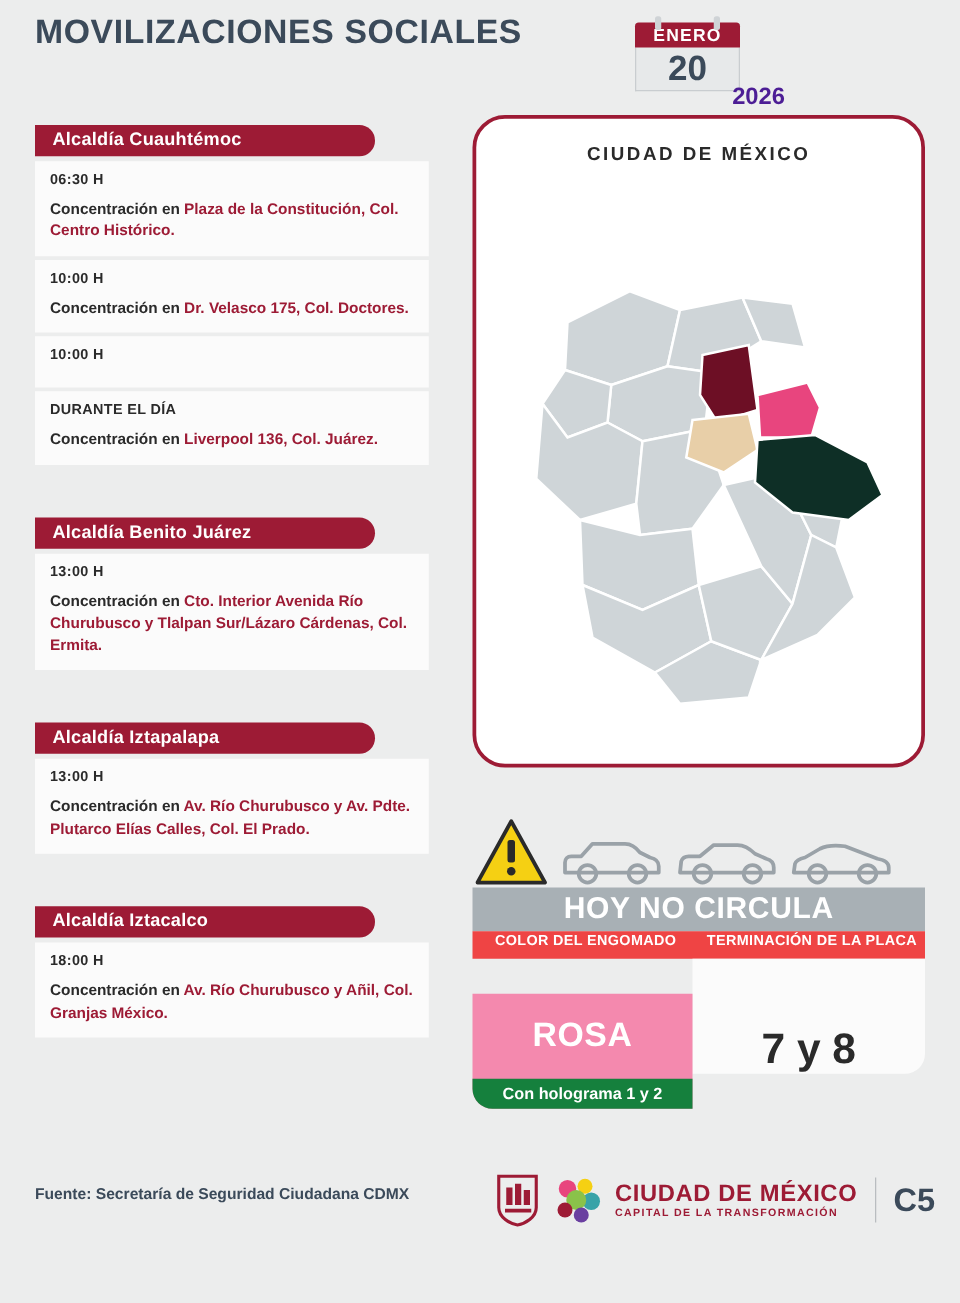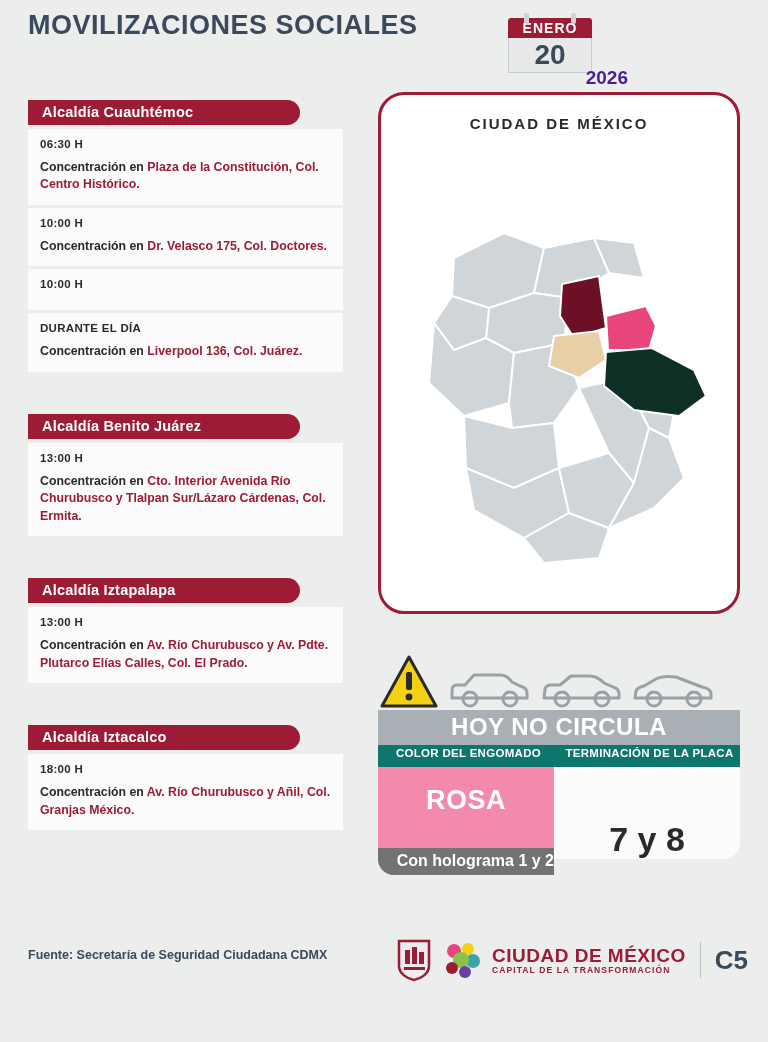--- a/index.html
+++ b/index.html
@@ -150,57 +150,58 @@
     background: #a8b0b5;
     color: #fff;
     text-align: center;
     font-size: 24px;
     font-weight: bold;
     letter-spacing: 0.5px;
     padding: 3px 0 4px 0;
   }
   .hnc-cols {
     display: flex;
-    background: #0f766e;
+    background: #ef4444;
   }
   .hnc-col {
     flex: 1;
     text-align: center;
     color: #fff;
     font-size: 11.5px;
     font-weight: bold;
     line-height: 1.25;
     padding: 1px 4px 7px 4px;
     letter-spacing: 0.3px;
   }
   .hnc-body { display: flex; }
   .hnc-color-box {
     width: 176px;
     background: #f489ae;
     border-radius: 0 0 0 16px;
     position: relative;
-    height: 108px;
+    height: 92px;
+    margin-top: 28px;
   }
   .hnc-color-name {
     color: #fff;
     font-size: 27px;
     font-weight: bold;
     text-align: center;
     padding-top: 18px;
     letter-spacing: 0.5px;
   }
   .hnc-holo {
     position: absolute;
     left: 0; bottom: 0;
     width: 176px;
-    background: #737373;
-    color: #fff;
-    font-size: 16px;
-    font-weight: bold;
-    text-align: right;
+    background: #15803d;
+    color: #fff;
+    font-size: 13px;
+    font-weight: bold;
+    text-align: center;
     padding: 4px 0 5px 0;
     border-radius: 0 0 0 16px;
   }
   .hnc-plate-box {
     flex: 1;
     background: #fbfbfb;
     border-radius: 0 0 16px 0;
     height: 92px;
     display: flex;
     align-items: flex-end;

